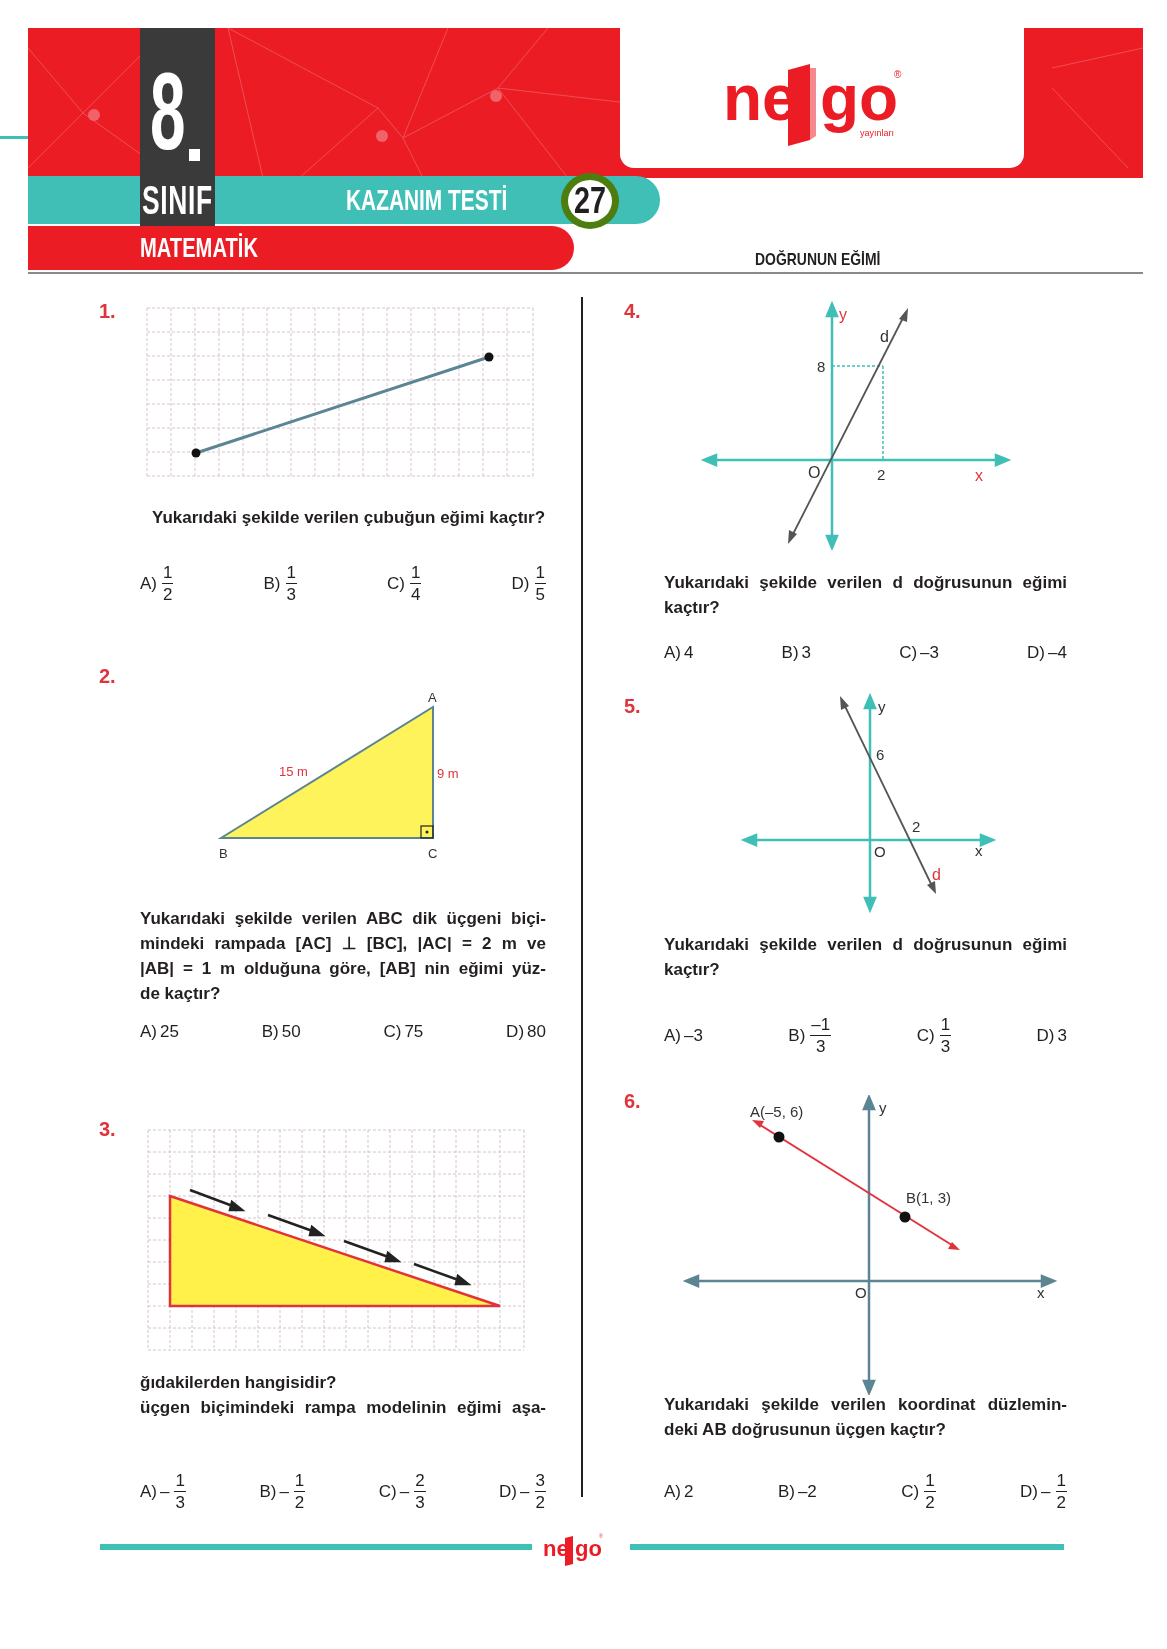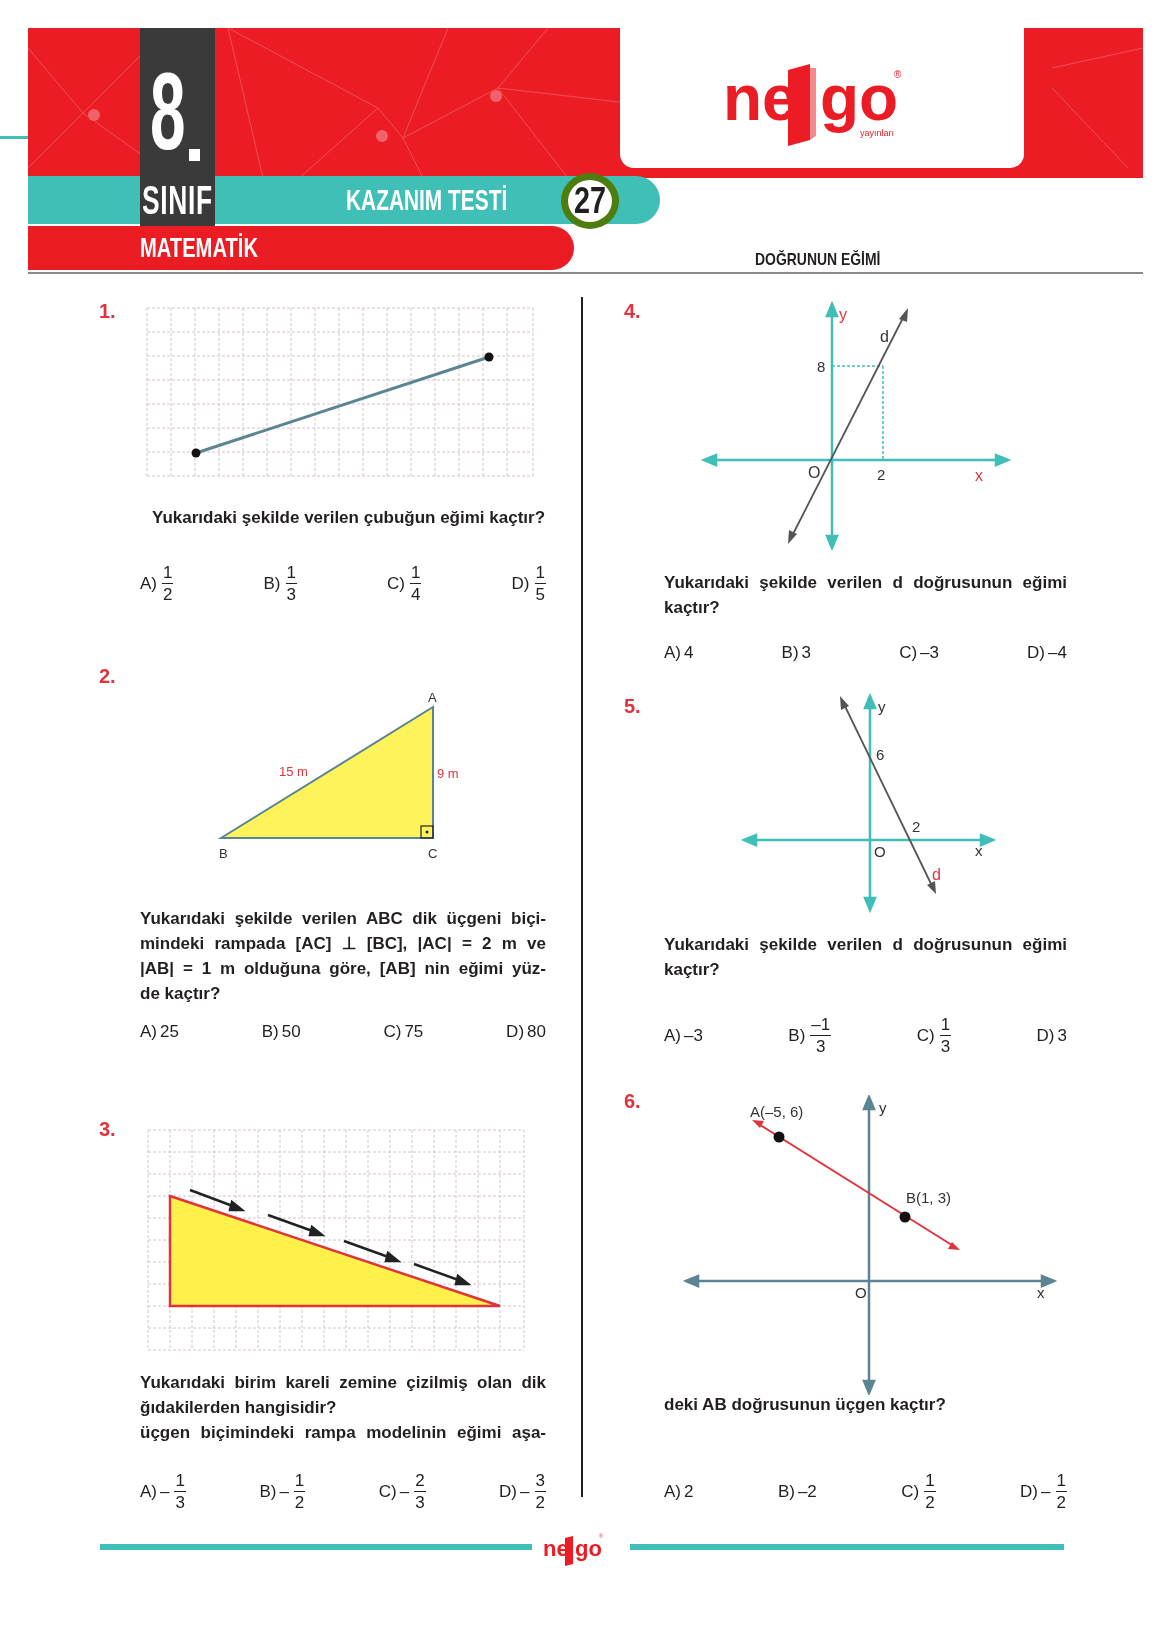--- a/index.html
+++ b/index.html
@@ -241,21 +241,20 @@
       <polygon points="96,82 86,74 84,82"></polygon>
     <line x1="122" y1="87" x2="172" y2="105"></line>
       <polygon points="176,107 166,99 164,107"></polygon>
     <line x1="198" y1="113" x2="248" y2="131"></line>
       <polygon points="252,133 242,125 240,133"></polygon>
     <line x1="268" y1="136" x2="318" y2="154"></line>
       <polygon points="322,156 312,148 310,156"></polygon>
   </g>
 </svg>
 <div class="qtext" style="left:140px; top:1370px; width:406px;">
-  <div style="text-align-last:justify;">Yukarıdaki birim kareli zemine çizilmiş olan dik</div>
   <div>ğıdakilerden hangisidir?</div>
   <div style="text-align-last:justify;">üçgen biçimindeki rampa modelinin eğimi aşa-</div>
 </div>
 <div class="opts" style="left:140px; top:1472px; width:406px;">
   <span class="opt">
       <span>A)</span>
       <span>–</span>
       <span class="frac">
         <span class="num">1</span>
         <span class="den">3</span>
@@ -398,20 +397,21 @@
     <polygon points="280,155 268,154 272,147" fill="#e0343d"></polygon>
   <circle cx="99" cy="42" r="5.5" fill="#111"></circle>
   <circle cx="225" cy="122" r="5.5" fill="#111"></circle>
   <text class="fig-label" x="70" y="22" font-size="15" fill="#333">A(–5, 6)</text>
   <text class="fig-label" x="226" y="108" font-size="15" fill="#333">B(1, 3)</text>
   <text class="fig-label" x="199" y="18" font-size="15" fill="#333">y</text>
   <text class="fig-label" x="357" y="203" font-size="15" fill="#333">x</text>
   <text class="fig-label" x="175" y="203" font-size="15" fill="#333">O</text>
 </svg>
 <div class="qtext" style="left:664px; top:1392px; width:403px;">
+  <div style="text-align-last:justify;">Yukarıdaki şekilde verilen koordinat düzlemin-</div>
   <div>deki AB doğrusunun üçgen kaçtır?</div>
 </div>
 <div class="opts" style="left:664px; top:1472px; width:403px;">
   <span class="opt">
       <span>A)</span> 
       <span>2</span>
     </span>
   <span class="opt">
       <span>B)</span> 
       <span>–2</span>

